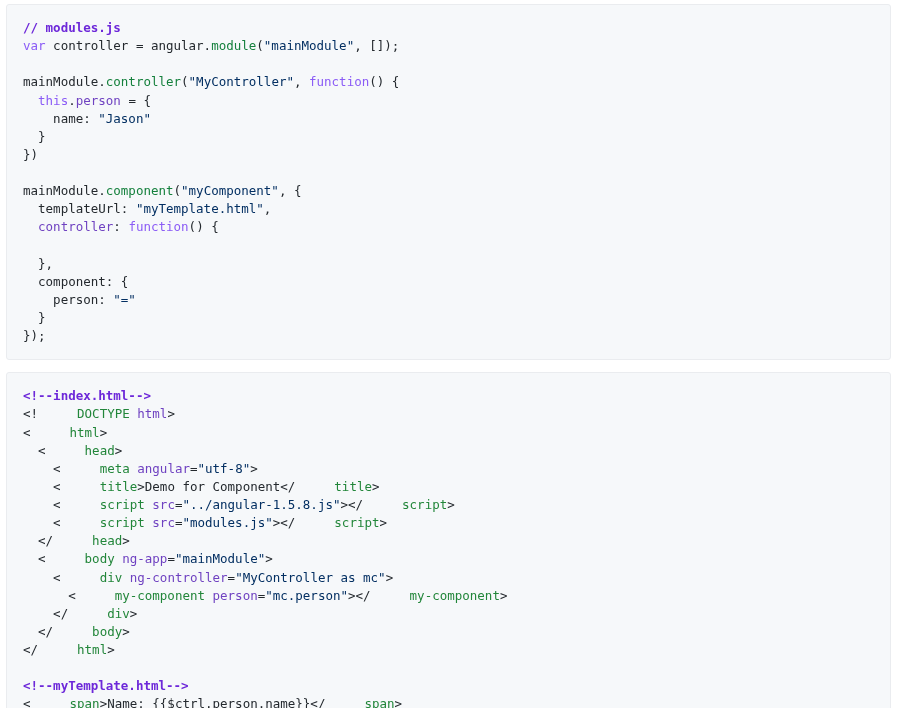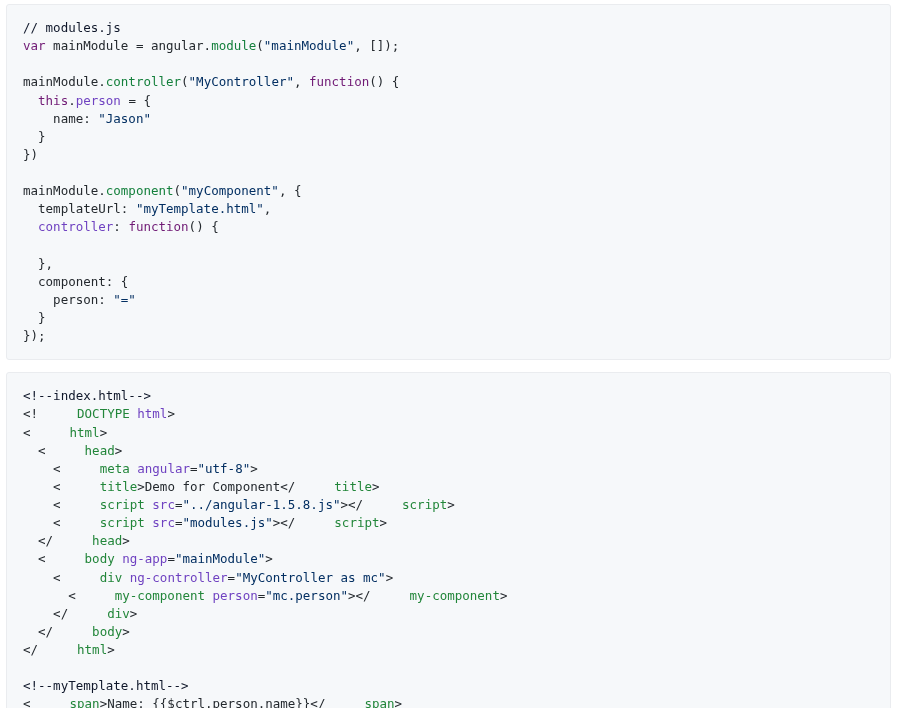--- a/index.html
+++ b/index.html
@@ -13,32 +13,32 @@
     background: #f6f8fa;
     border: 1px solid #eaecef;
     border-radius: 3px;
     padding: 14px 16px;
     margin: 4px 6px 12px 6px;
     line-height: 1.45;
     white-space: pre;
     overflow-x: auto;
     color: #24292e;
   }
-  .c-comment { color: #0f172a; }
-  .c-keyword { color: #701a75; }
+  .c-comment { color: #6d28d9; font-weight: bold; }
+  .c-keyword { color: #8b5cf6; }
   .c-string  { color: #032f62; }
   .c-func    { color: #15803d; }
   .c-attr    { color: #6f42c1; }
   .c-tag     { color: #22863a; padding-left: 39px; }
 </style>
 </head>
 <body>
 
 <pre class="code-block"><span class="c-comment">// modules.js</span>
-<span><span class="c-keyword">var</span><span> mainModule = angular.</span><span class="c-func">module</span><span>(</span><span class="c-string">"mainModule"</span><span>, []);</span></span>
+<span><span class="c-keyword">var</span><span> controller = angular.</span><span class="c-func">module</span><span>(</span><span class="c-string">"mainModule"</span><span>, []);</span></span>
 <span></span>
 <span><span>mainModule.</span><span class="c-func">controller</span><span>(</span><span class="c-string">"MyController"</span><span>, </span><span class="c-keyword">function</span><span>() {</span></span>
 <span><span>  </span><span class="c-keyword">this</span><span>.</span><span class="c-attr">person</span><span> = {</span></span>
 <span><span>    name: </span><span class="c-string">"Jason"</span></span>
 <span>  }</span>
 <span>})</span>
 <span></span>
 <span><span>mainModule.</span><span class="c-func">component</span><span>(</span><span class="c-string">"myComponent"</span><span>, {</span></span>
 <span><span>  templateUrl: </span><span class="c-string">"myTemplate.html"</span><span>,</span></span>
 <span><span>  </span><span class="c-attr">controller</span><span>: </span><span class="c-keyword">function</span><span>() {</span></span>

